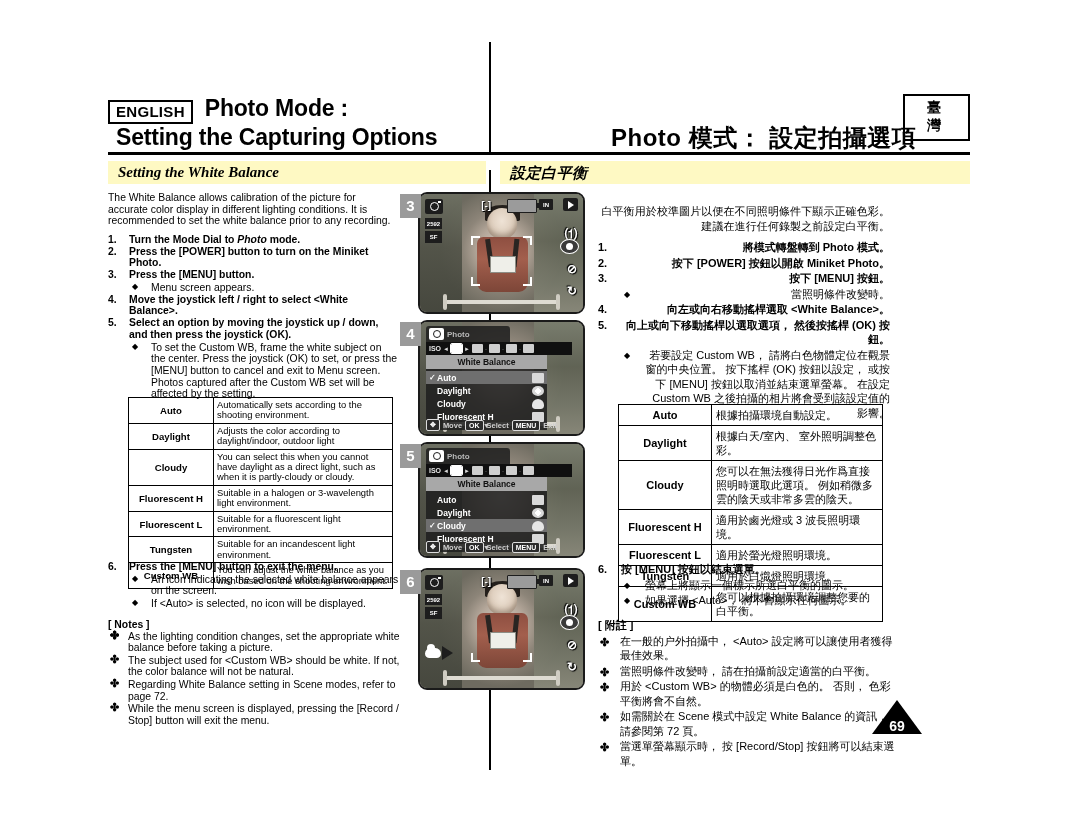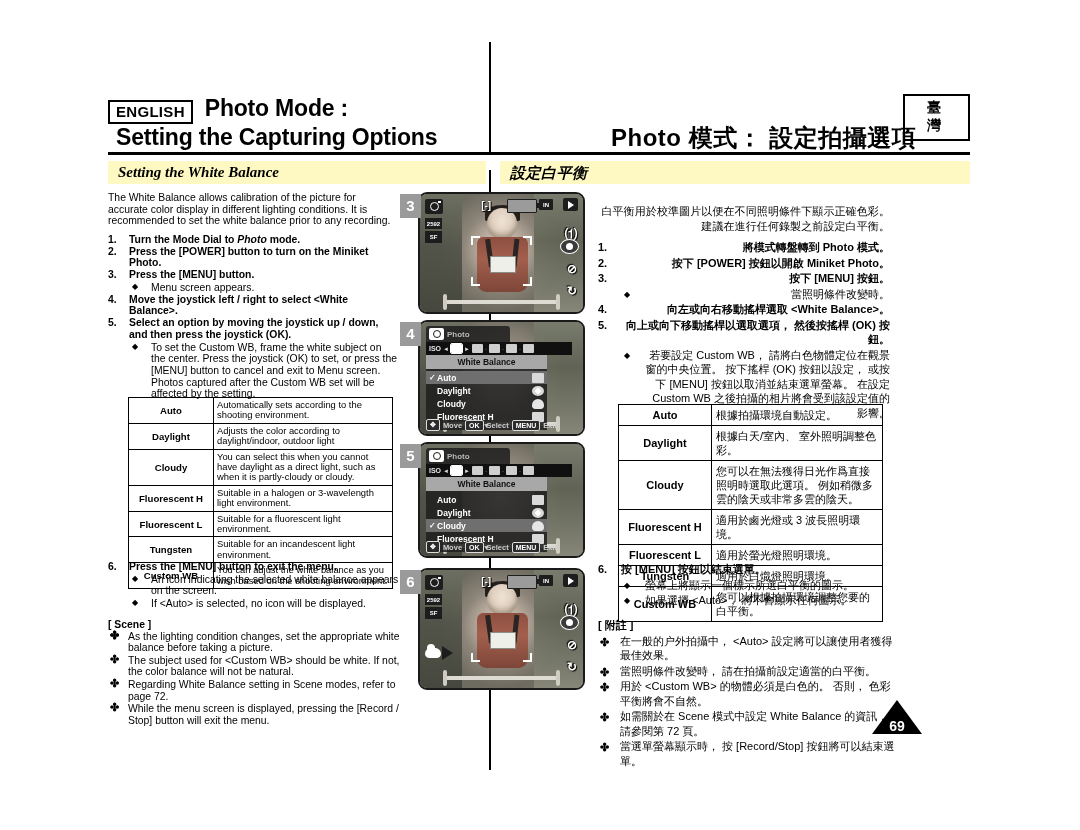--- a/index.html
+++ b/index.html
@@ -648,21 +648,21 @@
           <span class="dia">◆</span>
           <span>An icon indicating the selected white balance appears on the screen.</span>
         </div>
         <div class="sub">
           <span class="dia">◆</span>
           <span>If &lt;Auto&gt; is selected, no icon will be displayed.</span>
         </div>
       </li>
     </ol>
 
-    <div class="notes-title">[ Scene ]</div>
+    <div class="notes-title">[ Notes ]</div>
     <div class="note">
       <span class="clv">✤</span>
     </div>
     <div class="note">
       <span class="clv">✤</span>
       <span>As the lighting condition changes, set the appropriate white balance before taking a picture.</span>
     </div>
     <div class="note">
       <span class="clv">✤</span>
       <span>The subject used for &lt;Custom WB&gt; should be white. If not, the color balance will not be natural.</span>

